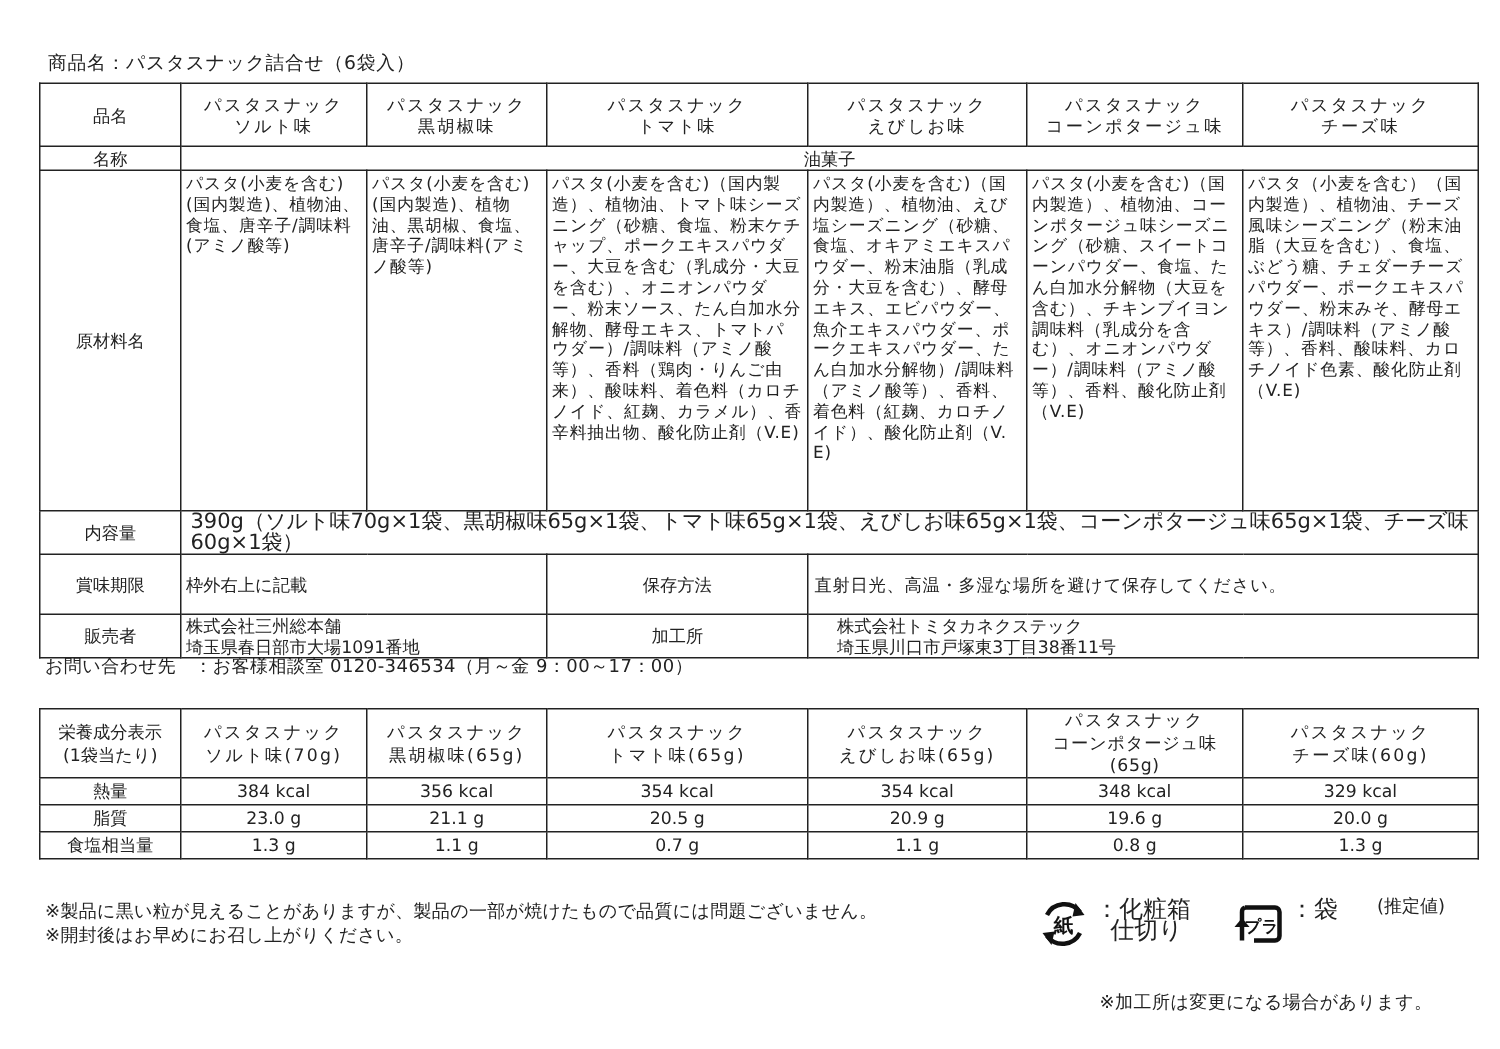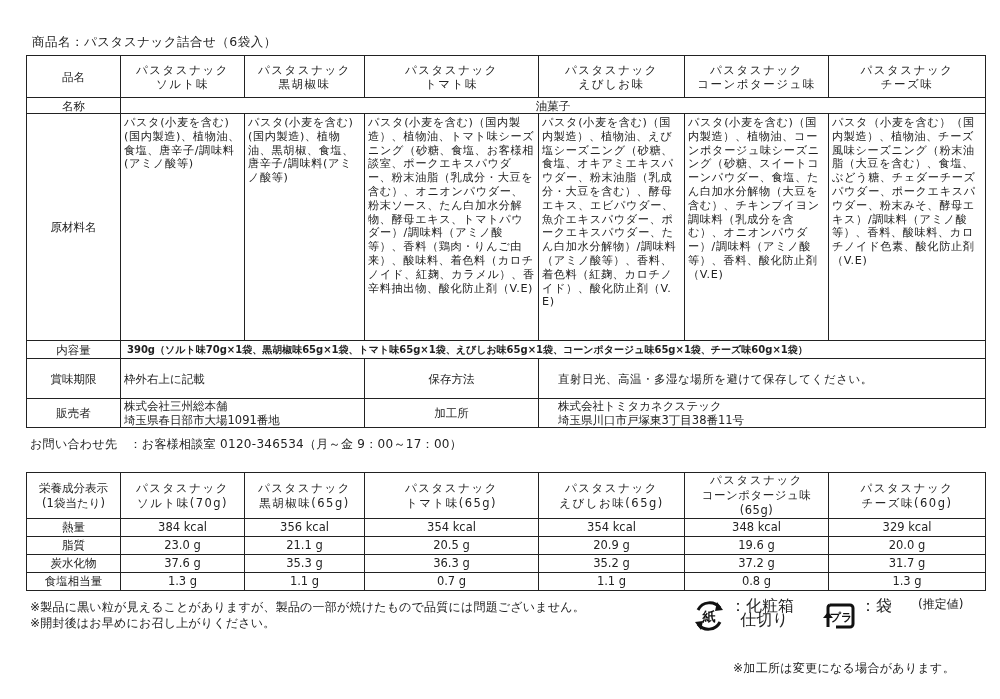--- a/index.html
+++ b/index.html
@@ -50,34 +50,34 @@
     <td class="c hdr"><span>パスタスナック</span><br><span>チーズ味</span></td>
   </tr>
   <tr style="height:16px">
     <td class="c">名称</td>
     <td class="c" colspan="6">油菓子</td>
   </tr>
   <tr style="height:227px">
     <td class="c">原材料名</td>
     <td class="top ing">パスタ(小麦を含む)(国内製造)、植物油、食塩、唐辛子/調味料(アミノ酸等)</td>
     <td class="top ing">パスタ(小麦を含む)(国内製造)、植物油、黒胡椒、食塩、唐辛子/調味料(アミノ酸等)</td>
-    <td class="top ing">パスタ(小麦を含む)（国内製造）、植物油、トマト味シーズニング（砂糖、食塩、お客様相談室、ポークエキスパウダー、粉末油脂（乳成分・大豆を含む）、オニオンパウダー、粉末ソース、たん白加水分解物、酵母エキス、トマトパウダー）/調味料（アミノ酸等）、香料（鶏肉・りんご由来）、酸味料、着色料（カロチノイド、紅麹、カラメル）、香辛料抽出物、酸化防止剤（V.E)</td>
+    <td class="top ing">パスタ(小麦を含む)（国内製造）、植物油、トマト味シーズニング（砂糖、食塩、粉末ケチャップ、ポークエキスパウダー、大豆を含む（乳成分・大豆を含む）、オニオンパウダー、粉末ソース、たん白加水分解物、酵母エキス、トマトパウダー）/調味料（アミノ酸等）、香料（鶏肉・りんご由来）、酸味料、着色料（カロチノイド、紅麹、カラメル）、香辛料抽出物、酸化防止剤（V.E)</td>
     <td class="top ing">パスタ(小麦を含む)（国内製造）、植物油、えび塩シーズニング（砂糖、食塩、オキアミエキスパウダー、粉末油脂（乳成分・大豆を含む）、酵母エキス、エビパウダー、魚介エキスパウダー、ポークエキスパウダー、たん白加水分解物）/調味料（アミノ酸等）、香料、着色料（紅麹、カロチノイド）、酸化防止剤（V.E)</td>
     <td class="top ing">パスタ(小麦を含む)（国内製造）、植物油、コーンポタージュ味シーズニング（砂糖、スイートコーンパウダー、食塩、たん白加水分解物（大豆を含む）、チキンブイヨン調味料（乳成分を含む）、オニオンパウダー）/調味料（アミノ酸等）、香料、酸化防止剤（V.E)</td>
     <td class="top ing">パスタ（小麦を含む）（国内製造）、植物油、チーズ風味シーズニング（粉末油脂（大豆を含む）、食塩、ぶどう糖、チェダーチーズパウダー、ポークエキスパウダー、粉末みそ、酵母エキス）/調味料（アミノ酸等）、香料、酸味料、カロチノイド色素、酸化防止剤（V.E)</td>
   </tr>
   <tr style="height:18px">
     <td class="c">内容量</td>
-    <td colspan="6" style="padding-left:6px; font-size:10px;font-weight:bold;">390g（ソルト味70g×1袋、黒胡椒味65g×1袋、トマト味65g×1袋、えびしお味65g×1袋、コーンポタージュ味65g×1袋、チーズ味60g×1袋）</td>
+    <td colspan="6" style="padding-left:6px; font-size:14px;">390g（ソルト味70g×1袋、黒胡椒味65g×1袋、トマト味65g×1袋、えびしお味65g×1袋、コーンポタージュ味65g×1袋、チーズ味60g×1袋）</td>
   </tr>
   <tr style="height:40px">
     <td class="c">賞味期限</td>
     <td colspan="2">枠外右上に記載</td>
     <td class="c">保存方法</td>
-    <td colspan="3" style="padding-left:19px; letter-spacing:0.5px;">直射日光、高温・多湿な場所を避けて保存してください。</td>
+    <td colspan="3" style="padding-left:4px; letter-spacing:0.5px;">直射日光、高温・多湿な場所を避けて保存してください。</td>
   </tr>
   <tr style="height:23px">
     <td class="c">販売者</td>
     <td colspan="2"><span>株式会社三州総本舗</span><br><span>埼玉県春日部市大場1091番地</span></td>
     <td class="c">加工所</td>
     <td colspan="3" style="padding-left:19px;"><span>株式会社トミタカネクステック</span><br><span>埼玉県川口市戸塚東3丁目38番11号</span></td>
   </tr>
 </tbody>
   </table>
 
@@ -115,29 +115,20 @@
   <tr style="height:18px">
     <td class="c">脂質</td>
     <td class="c">23.0 g</td>
     <td class="c">21.1 g</td>
     <td class="c">20.5 g</td>
     <td class="c">20.9 g</td>
     <td class="c">19.6 g</td>
     <td class="c">20.0 g</td>
   </tr>
   <tr style="height:18px">
-    <td class="c">炭水化物</td>
-    <td class="c">37.6 g</td>
-    <td class="c">35.3 g</td>
-    <td class="c">36.3 g</td>
-    <td class="c">35.2 g</td>
-    <td class="c">37.2 g</td>
-    <td class="c">31.7 g</td>
-  </tr>
-  <tr style="height:18px">
     <td class="c">食塩相当量</td>
     <td class="c">1.3 g</td>
     <td class="c">1.1 g</td>
     <td class="c">0.7 g</td>
     <td class="c">1.1 g</td>
     <td class="c">0.8 g</td>
     <td class="c">1.3 g</td>
   </tr>
 </tbody>
   </table>

